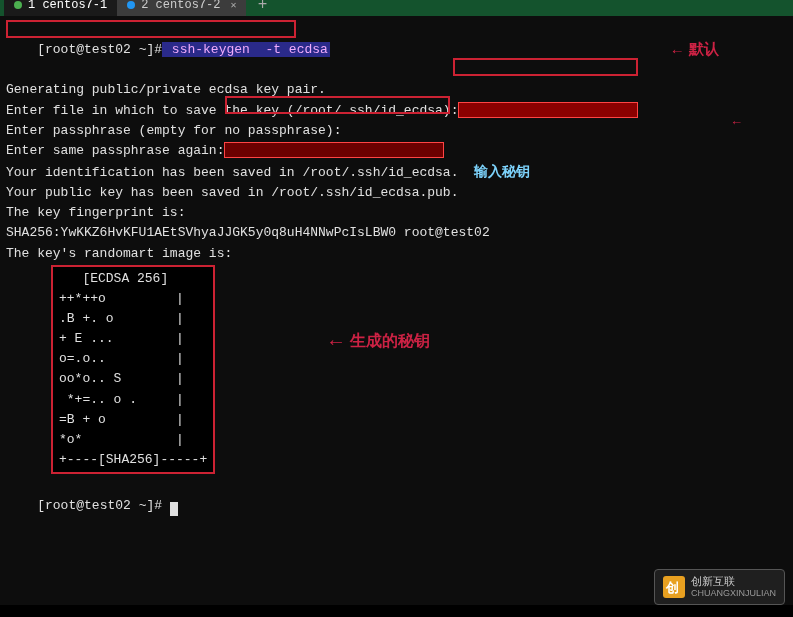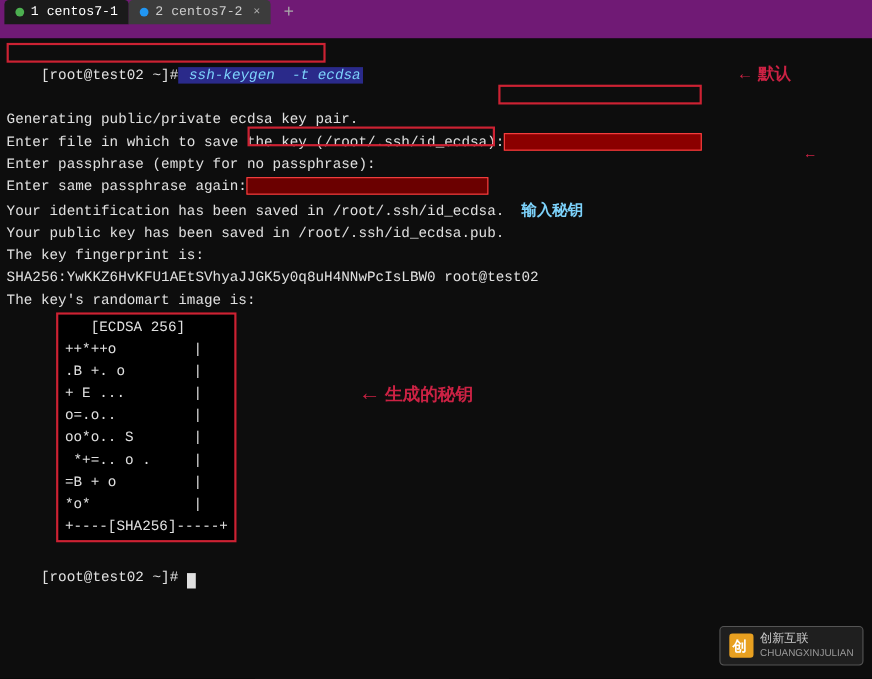--- a/index.html
+++ b/index.html
@@ -10,23 +10,23 @@
       font-family: 'Courier New', Courier, monospace;
       font-size: 13px;
       color: #fff;
       overflow: hidden;
       position: relative;
     }
 
     
     .tab-bar {
       display: flex;
-      align-items: flex-start;
-      background: #701a75;
-      height: 35px;
+      align-items: flex-end;
+      background: #14532d;
+      height: 16px;
       padding: 0 4px;
     }
     .tab {
       display: flex;
       align-items: center;
       padding: 0 10px;
       height: 22px;
       font-size: 12px;
       cursor: pointer;
       border-radius: 4px 4px 0 0;
@@ -76,23 +76,22 @@
 
     .line {
       white-space: pre;
       color: #e0e0e0;
       font-size: 13px;
       line-height: 1.55;
     }
 
     .cmd-highlight {
       background: #2a2a8a;
-      color: #7dd3fc;
+      color: #f0abfc;
       padding: 0 2px;
-      font-style: italic;
     }
 
     .input-box {
       display: inline-block;
       background: #8b0000;
       border: 1px solid #ff4444;
       width: 180px;
       height: 16px;
       vertical-align: middle;
     }

